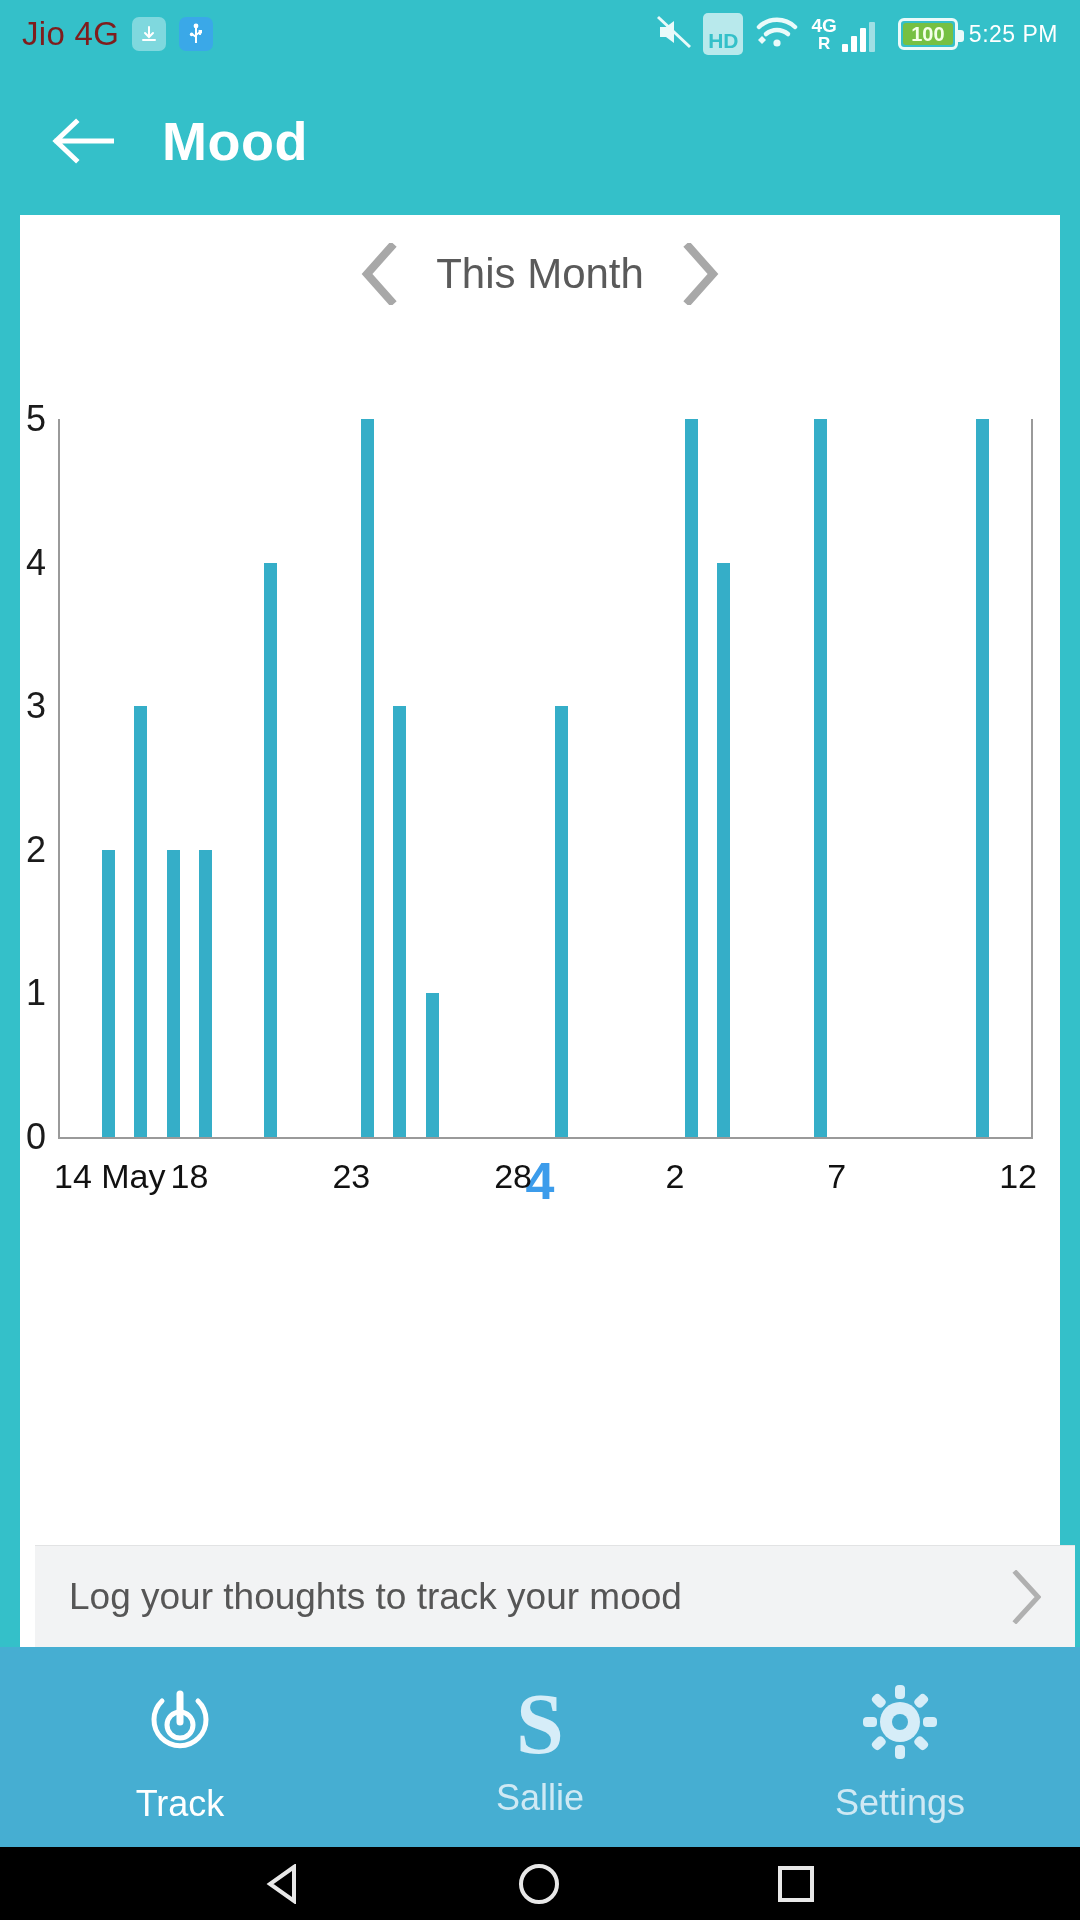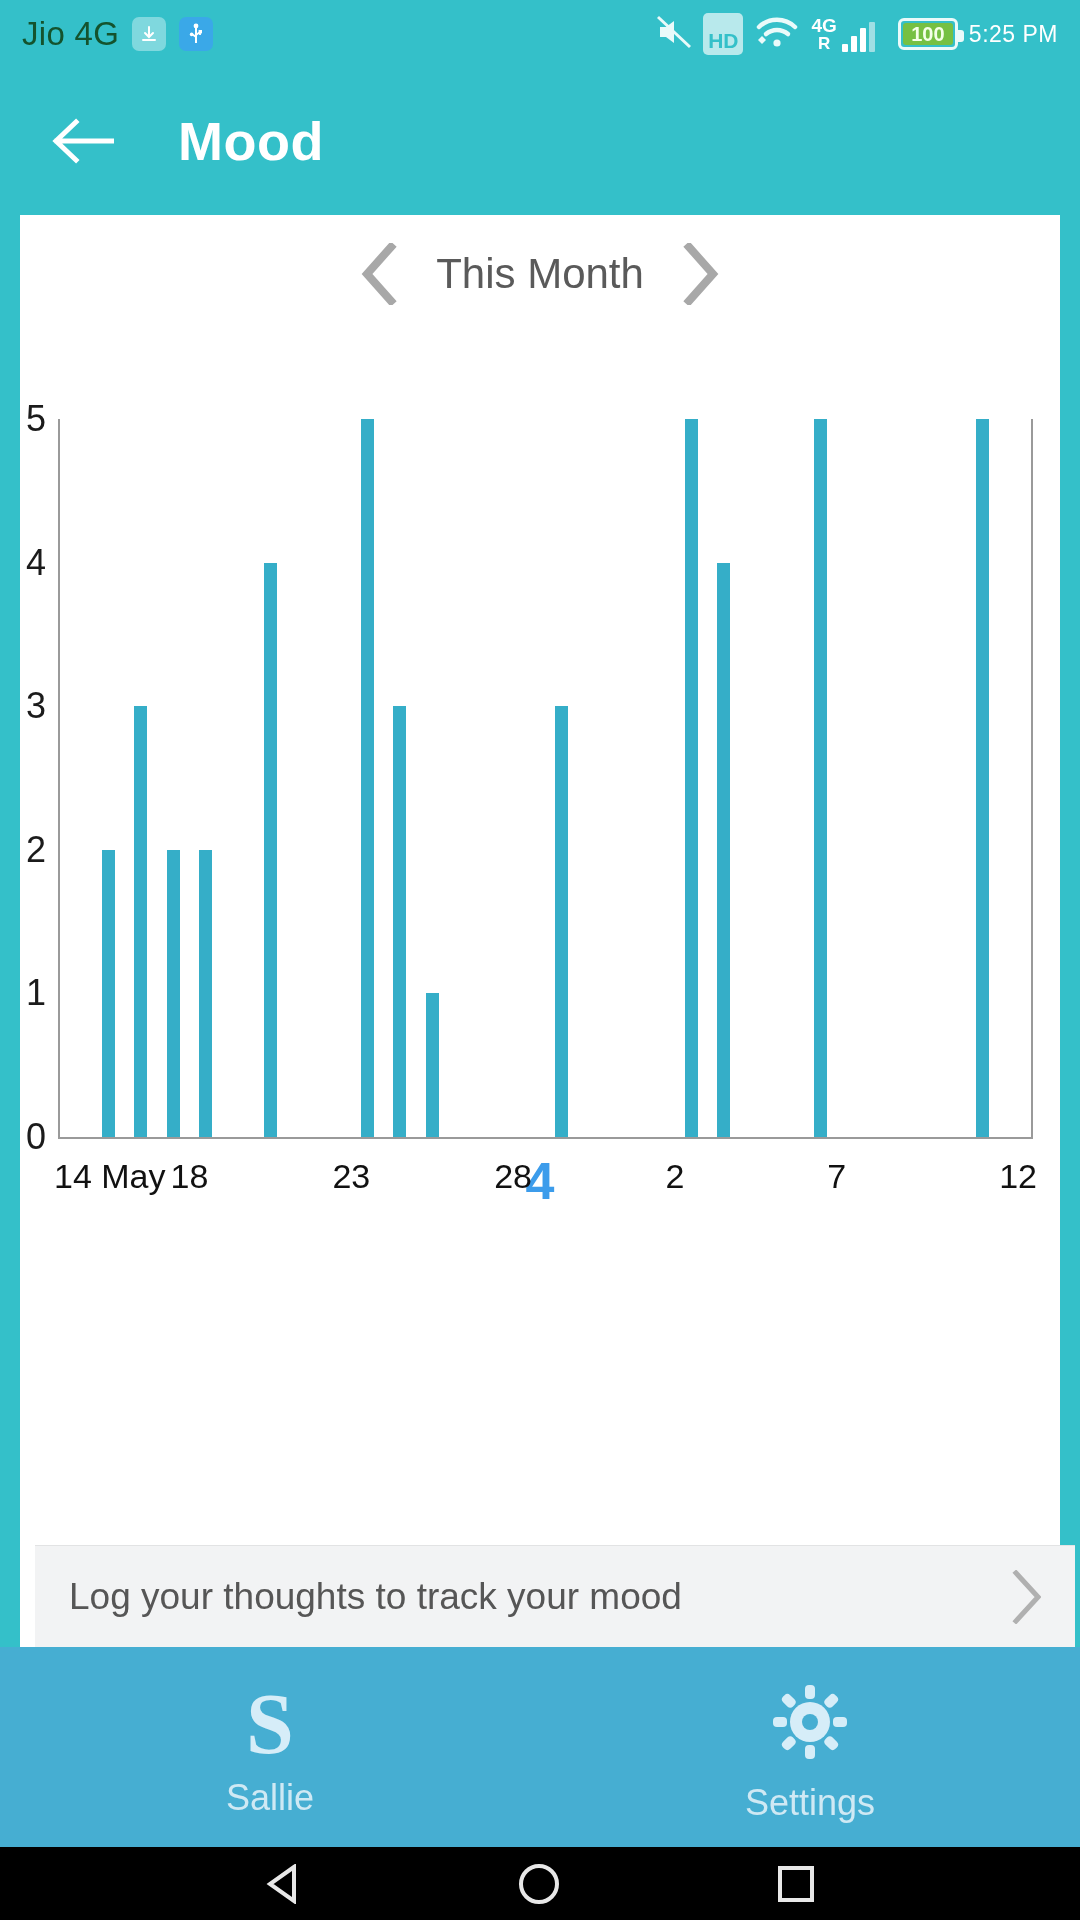--- a/index.html
+++ b/index.html
@@ -11,21 +11,21 @@
   }
   .phone { position: relative; width: 1080px; height: 1920px; background: #34c0c9; }
 
   
   .statusbar {
     position: absolute; top: 0; left: 0; width: 1080px; height: 68px;
     background: #34c0c9; display: flex; align-items: center;
     padding: 0 22px; color: #ffffff;
   }
   .sb-left { display: flex; align-items: center; gap: 13px; }
-  .sb-carrier { font-size: 33px; letter-spacing: .3px; color: #14532d; }
+  .sb-carrier { font-size: 33px; letter-spacing: .3px; color: #7f1d1d; }
   .sb-chip {
     width: 34px; height: 34px; border-radius: 7px;
     display: flex; align-items: center; justify-content: center;
   }
   .chip-dl { background: #7fd8de; }
   .chip-usb { background: #3aa8e8; }
   .sb-right { margin-left: auto; display: flex; align-items: center; gap: 11px; }
   .hd-box {
     background: #b8e9ec; color: #34c0c9; font-size: 21px; font-weight: bold;
     border-radius: 5px; padding: 16px 5px 2px; line-height: 1.1;
@@ -52,21 +52,21 @@
   }
   .sb-time { font-size: 23px; color: #ffffff; letter-spacing: .5px; }
 
   
   .appbar {
     position: absolute; top: 68px; left: 0; width: 1080px; height: 145px;
     display: flex; align-items: center; padding-left: 48px;
   }
   .back-btn { width: 70px; height: 70px; display: flex; align-items: center; justify-content: center; }
   .app-title {
-    color: #ffffff; font-size: 54px; font-weight: bold; margin-left: 60px; letter-spacing: .5px;
+    color: #ffffff; font-size: 54px; font-weight: bold; margin-left: 44px; letter-spacing: .5px;
   }
 
   
   .card {
     position: absolute; top: 215px; left: 20px; width: 1040px; height: 1432px;
     background: #ffffff;
   }
   .month-row {
     height: 118px; display: flex; align-items: center; justify-content: center; gap: 38px;
   }
@@ -260,20 +260,30 @@
       <span class="log-text">Log your thoughts to track your mood</span>
       <span class="log-chev">
         <svg width="30" height="54" viewBox="0 0 30 54">
             <path d="M5 3l22 24L5 51" stroke="#b0b0b0" stroke-width="5" fill="none" stroke-linecap="square"></path>
           </svg>
       </span>
     </div>
   </div>
 
   <div class="bottomnav">
+    <div class="nav-item active">
+      <span>
+        <svg width="78" height="78" viewBox="0 0 78 78">
+          <path d="M39 39V11" stroke="#ffffff" stroke-width="7" stroke-linecap="round"></path>
+          <circle cx="39" cy="42" r="13" stroke="#ffffff" stroke-width="5" fill="none"></circle>
+          <path d="M57 18a26 26 0 11-36 0" stroke="#ffffff" stroke-width="5" fill="none" stroke-linecap="round"></path>
+        </svg>
+      </span>
+      <span class="nav-label">Track</span>
+    </div>
     <div class="nav-item inactive">
       <span class="sallie-s">S</span>
       <span class="nav-label">Sallie</span>
     </div>
     <div class="nav-item inactive">
       <span>
         <svg width="76" height="76" viewBox="0 0 76 76">
           <g fill="#d6edf8">
             <circle cx="38" cy="38" r="20"></circle>
             <rect x="33" y="1" width="10" height="14" rx="4"></rect>

